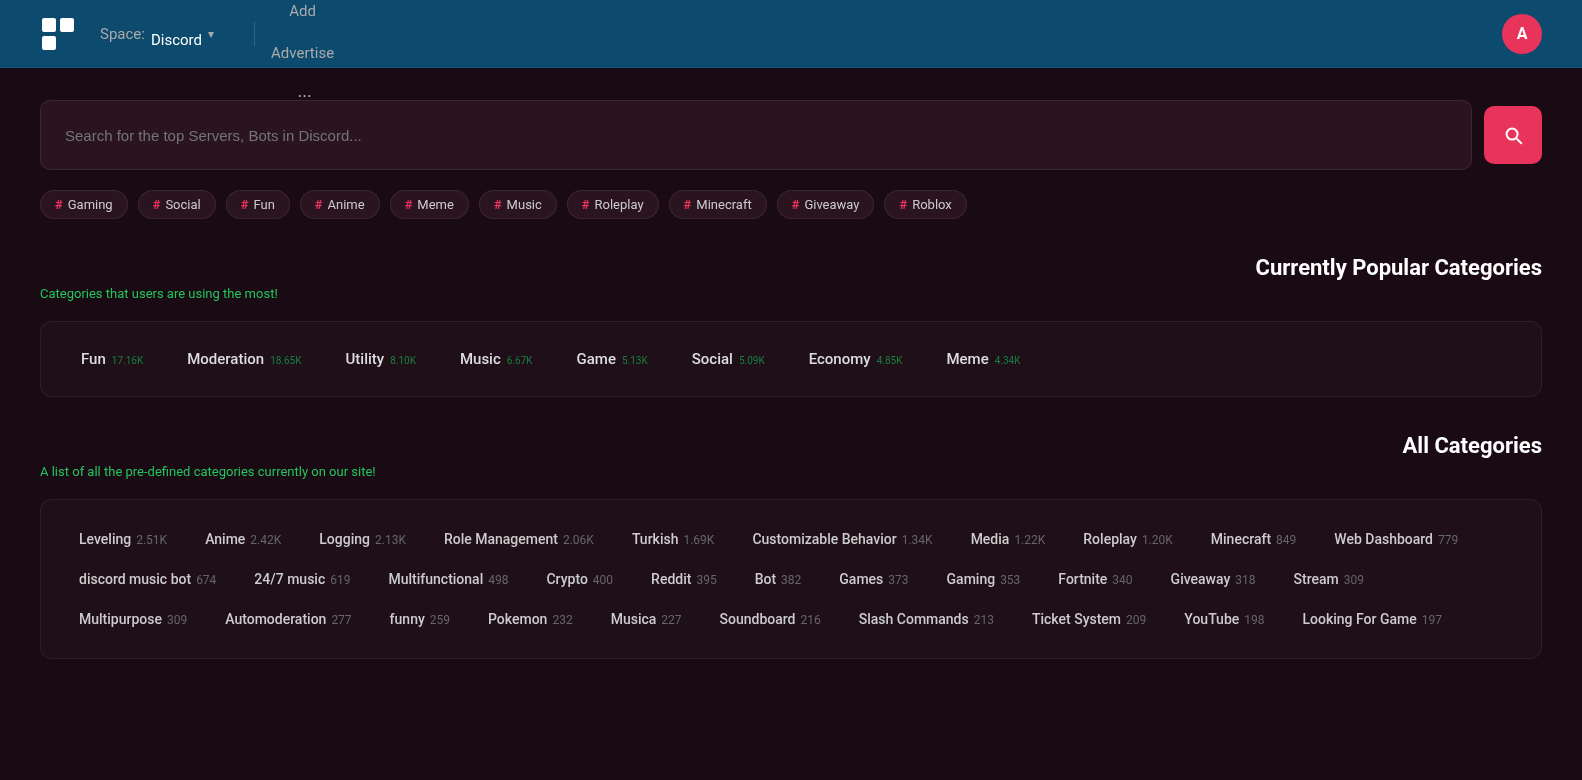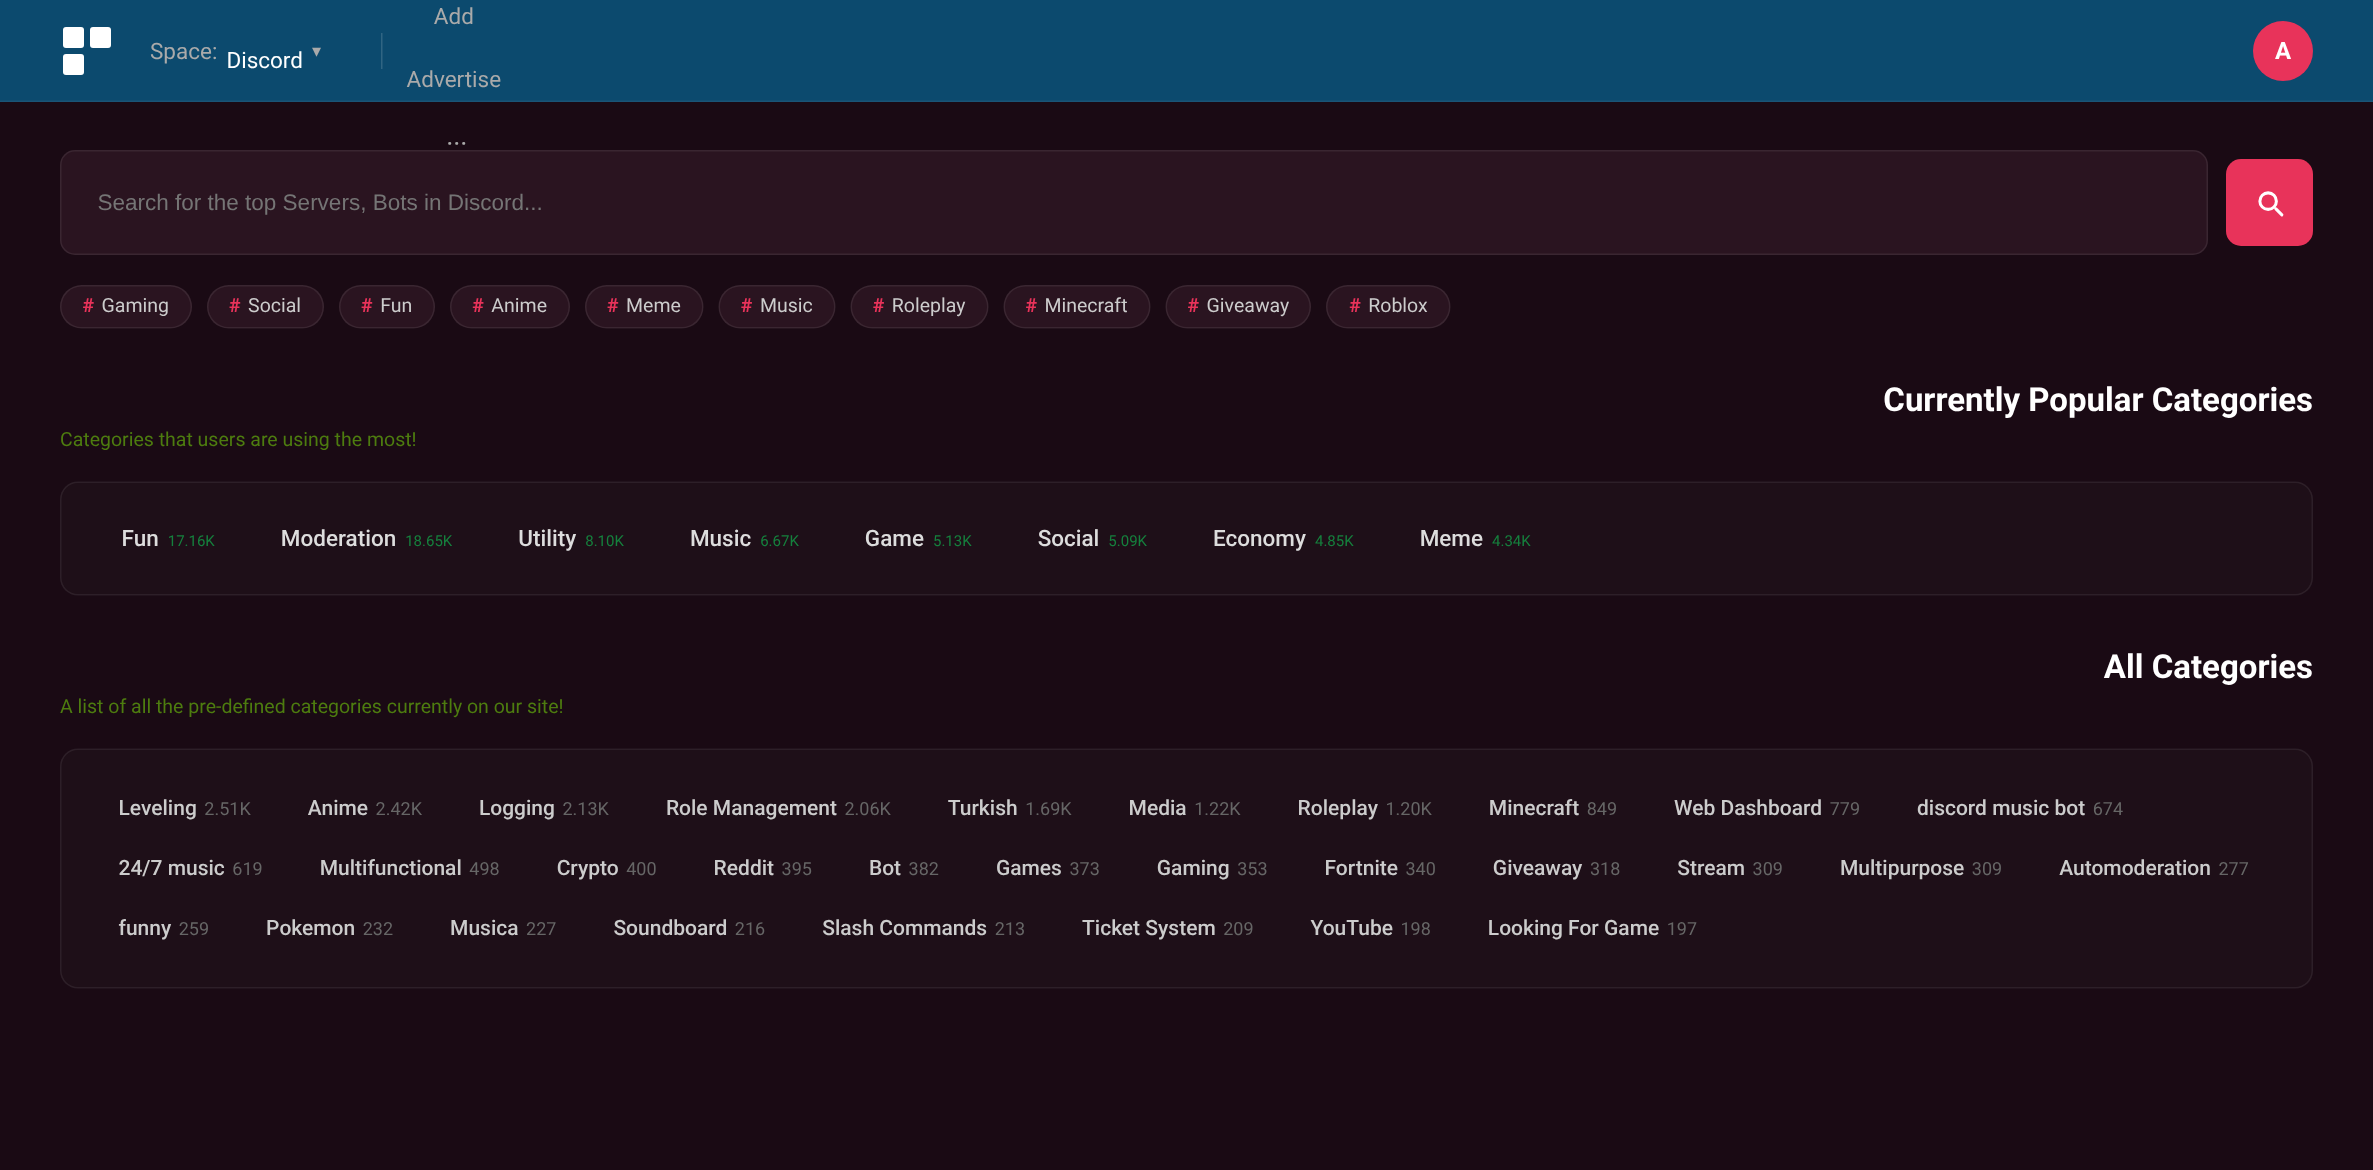--- a/index.html
+++ b/index.html
@@ -159,21 +159,21 @@
     
     .section-title {
       font-size: 22px;
       font-weight: 700;
       color: #fff;
       margin-bottom: 6px;
       text-align: right;
     }
     .section-subtitle {
       font-size: 13px;
-      color: #4d7c0f;
+      color: #22c55e;
       margin-bottom: 20px;
     }
 
     
     .category-card {
       background: #1e0f18;
       border: 1px solid rgba(255,255,255,0.07);
       border-radius: 12px;
       padding: 20px 24px;
       display: flex;
@@ -376,20 +376,24 @@
       </div>
       <div class="all-cat-item">
         <span class="ac-name">Role Management</span>
         <span class="ac-count">2.06K</span>
       </div>
       <div class="all-cat-item">
         <span class="ac-name">Turkish</span>
         <span class="ac-count">1.69K</span>
       </div>
       <div class="all-cat-item">
+        <span class="ac-name">Customizable Behavior</span>
+        <span class="ac-count">1.34K</span>
+      </div>
+      <div class="all-cat-item">
         <span class="ac-name">Media</span>
         <span class="ac-count">1.22K</span>
       </div>
       <div class="all-cat-item">
         <span class="ac-name">Roleplay</span>
         <span class="ac-count">1.20K</span>
       </div>
       <div class="all-cat-item">
         <span class="ac-name">Minecraft</span>
         <span class="ac-count">849</span>

